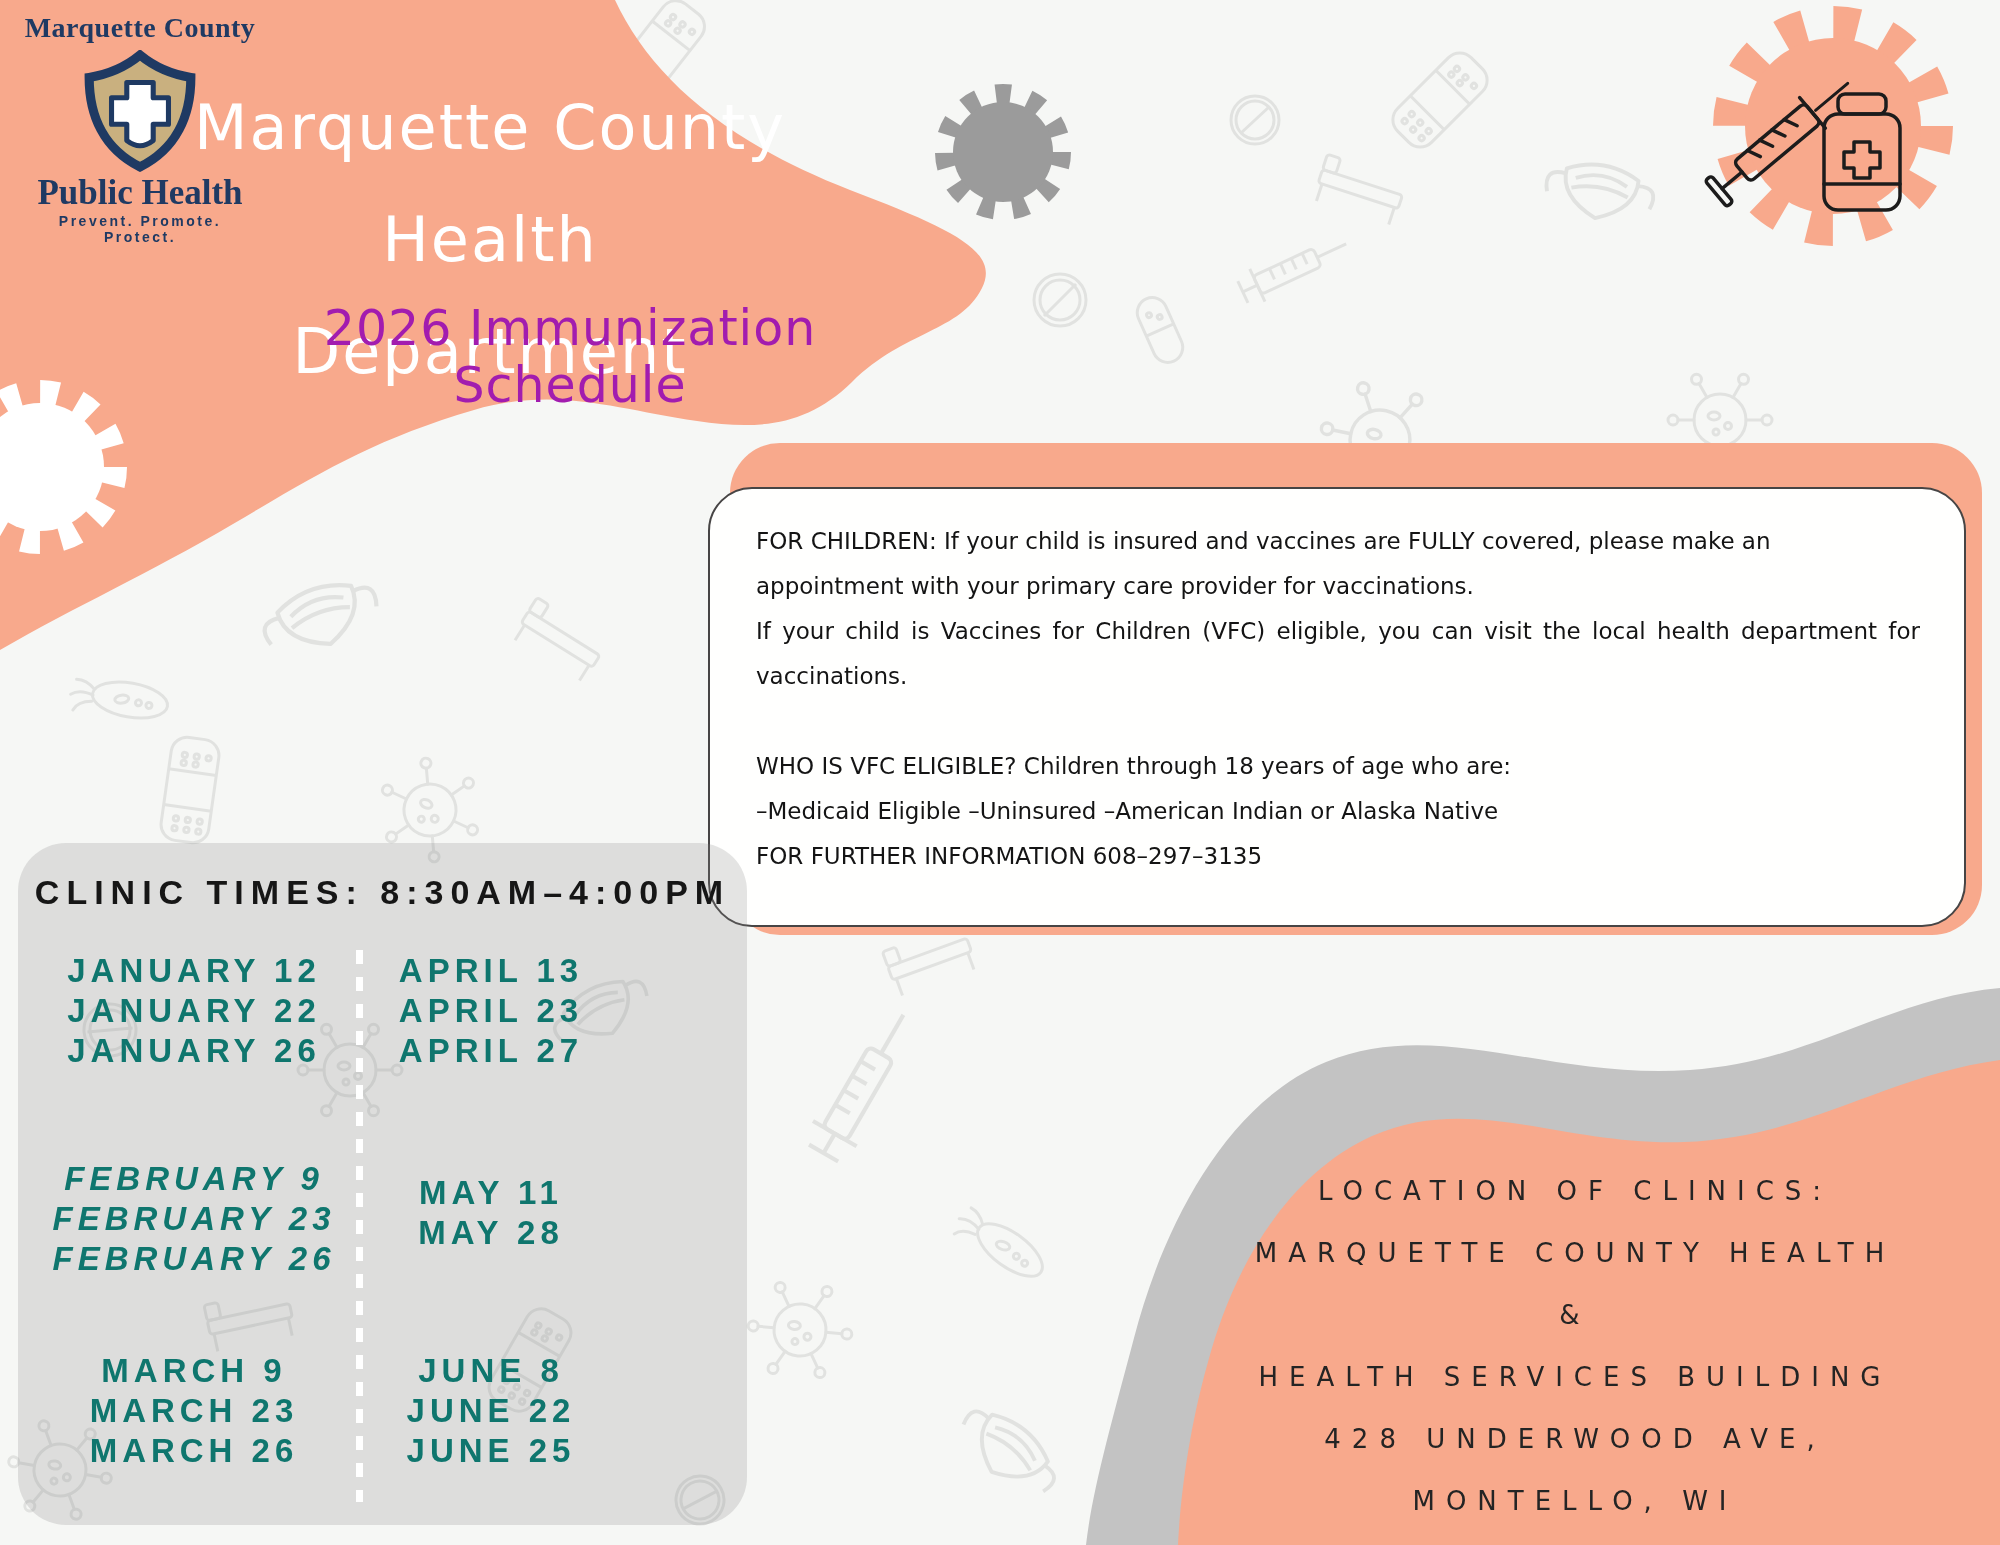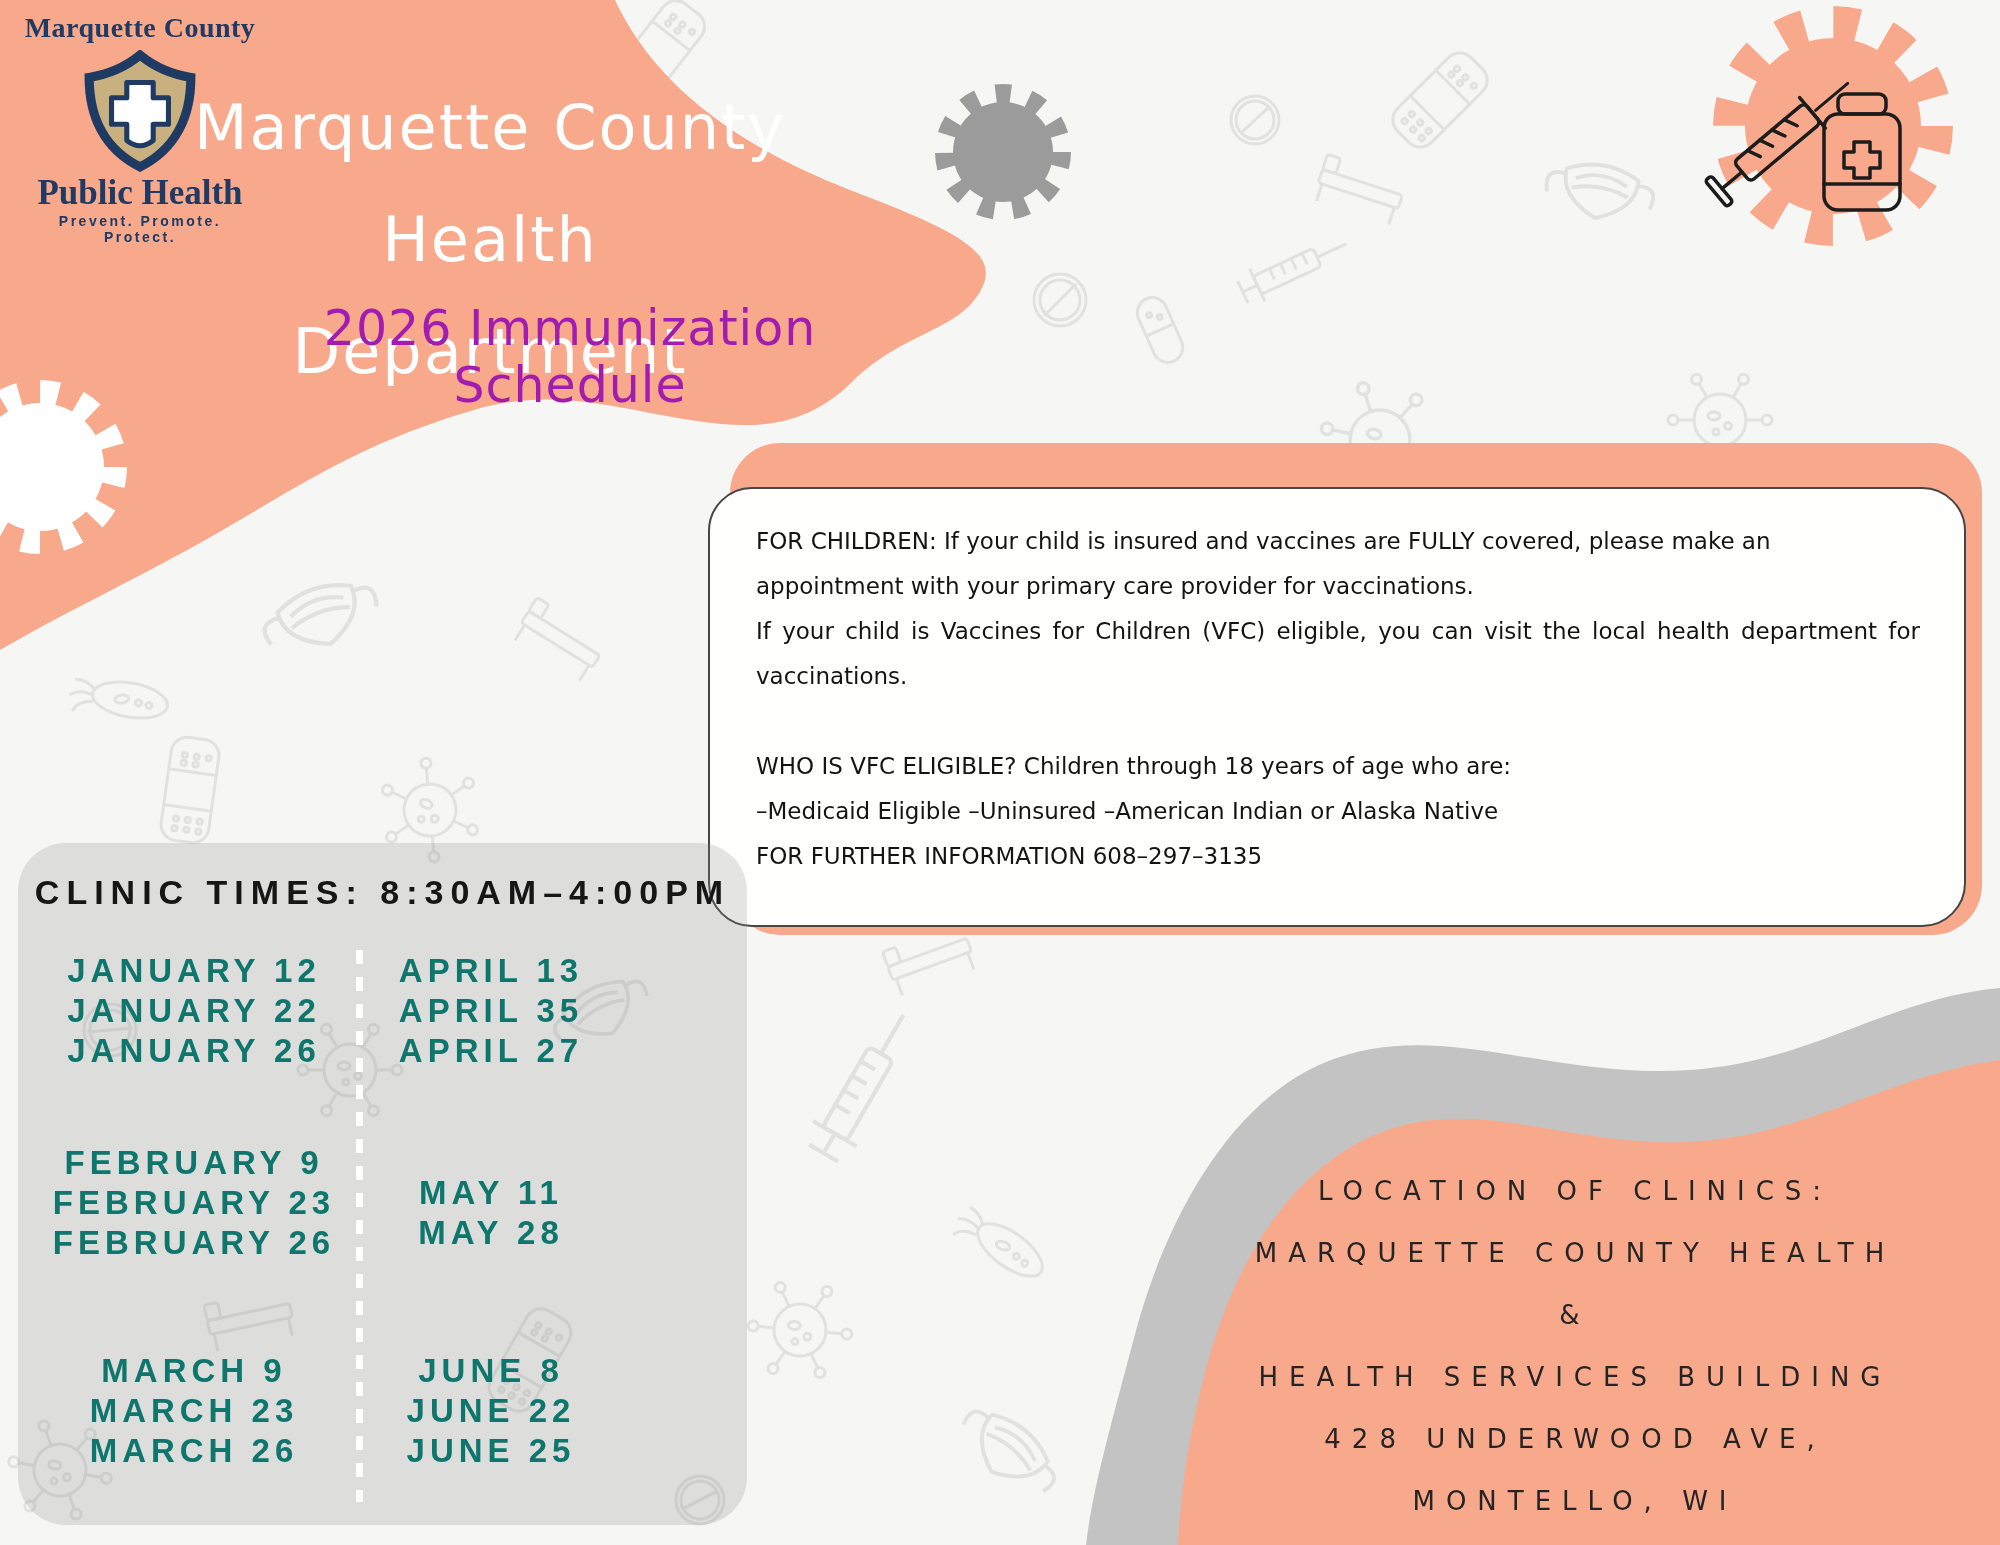--- a/index.html
+++ b/index.html
@@ -298,36 +298,36 @@
   <div class="clinic-box">
     <div class="clinic-heading">CLINIC TIMES: 8:30AM–4:00PM</div>
     <div class="dotted-divider"></div>
 
     <div class="date-col left">
       <div class="date-group" style="top:108px;">
         <div class="date-line">JANUARY 12</div>
         <div class="date-line">JANUARY 22</div>
         <div class="date-line">JANUARY 26</div>
       </div>
-      <div class="date-group" style="top:300px;">
+      <div class="date-group" style="top:316px;font-style:italic;">
         <div class="date-line">FEBRUARY 9</div>
         <div class="date-line">FEBRUARY 23</div>
         <div class="date-line">FEBRUARY 26</div>
       </div>
       <div class="date-group" style="top:508px;">
         <div class="date-line">MARCH 9</div>
         <div class="date-line">MARCH 23</div>
         <div class="date-line">MARCH 26</div>
       </div>
     </div>
 
     <div class="date-col right">
       <div class="date-group" style="top:108px;">
         <div class="date-line">APRIL 13</div>
-        <div class="date-line">APRIL 35</div>
+        <div class="date-line">APRIL 23</div>
         <div class="date-line">APRIL 27</div>
       </div>
       <div class="date-group" style="top:330px;">
         <div class="date-line">MAY 11</div>
         <div class="date-line">MAY 28</div>
       </div>
       <div class="date-group" style="top:508px;">
         <div class="date-line">JUNE 8</div>
         <div class="date-line">JUNE 22</div>
         <div class="date-line">JUNE 25</div>

